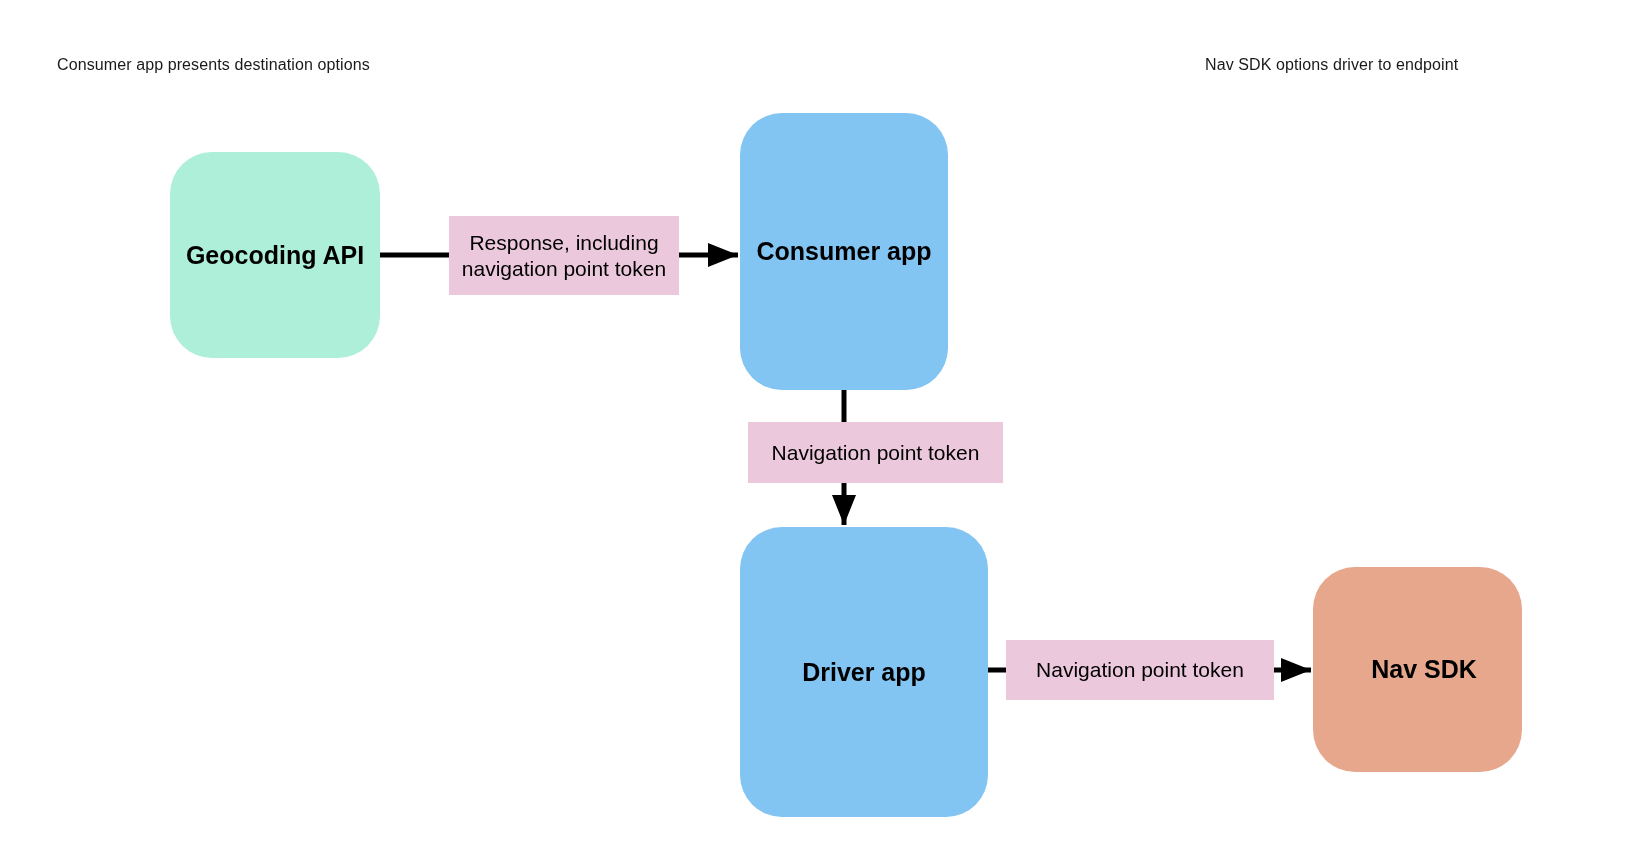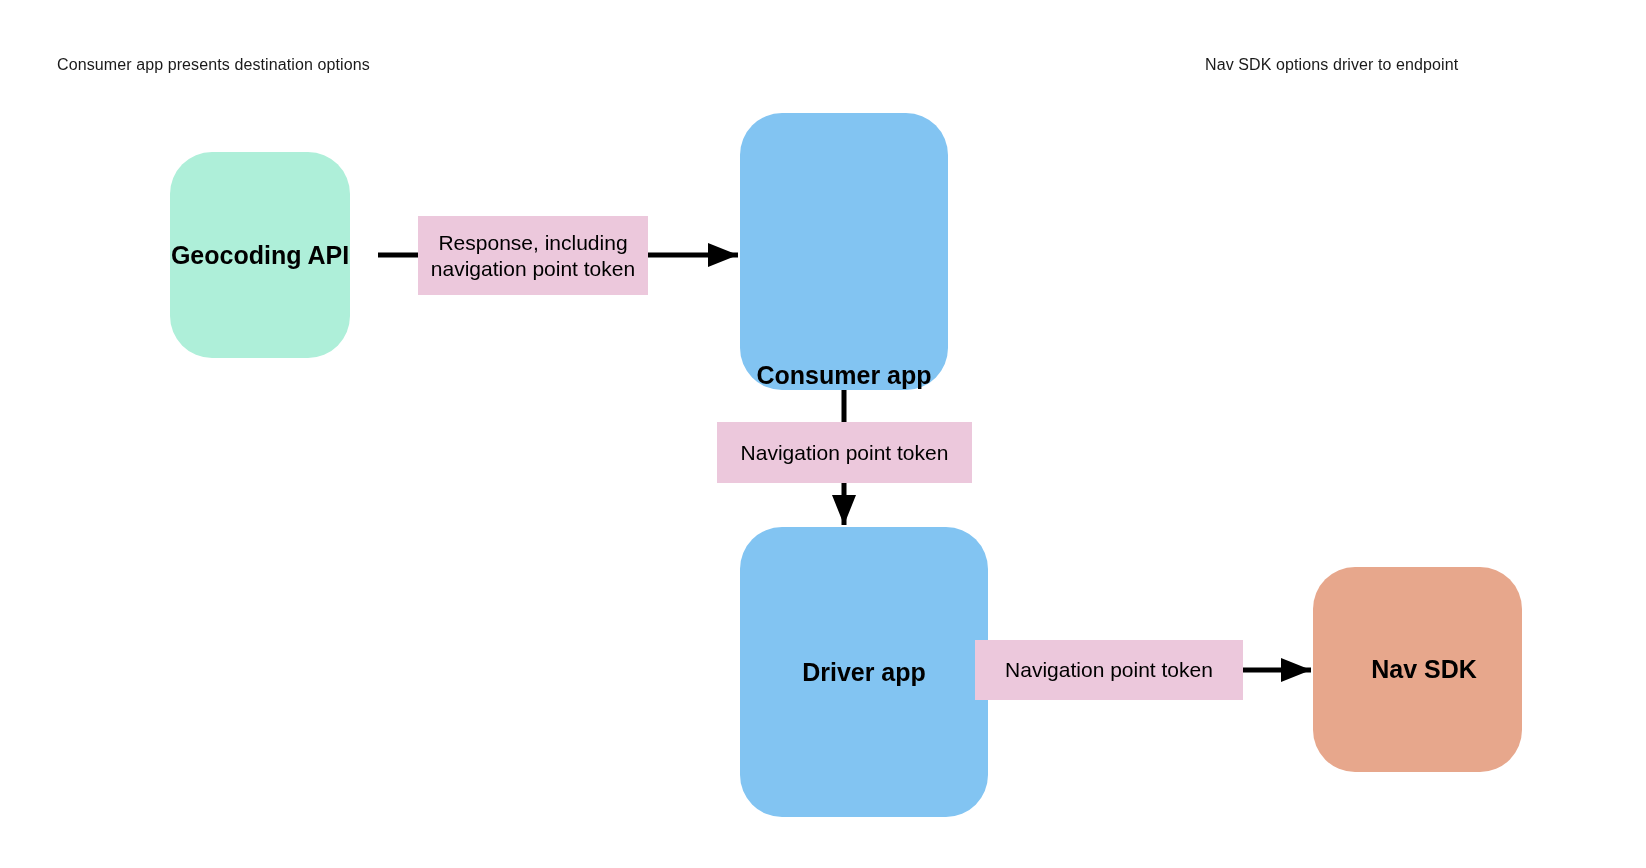--- a/index.html
+++ b/index.html
@@ -39,36 +39,37 @@
     border-radius: 42px;
     font-size: 25px;
     font-weight: bold;
     color: #000000;
     text-align: center;
   }
   .node-green  { background: var(--node-green,  #aeefd9); }
   .node-blue   { background: var(--node-blue,   #82c4f2); }
   .node-orange { background: var(--node-orange, #e7a78c); }
 
-  #node-geocoding { left: 170px;  top: 152px; width: 180px; height: 206px; }
-  #node-consumer  { left: 740px;  top: 113px; width: 208px; height: 277px; align-items: flex-end; }
+  #node-geocoding { left: 170px;  top: 152px; width: 210px; height: 206px; }
+  #node-consumer  { left: 740px;  top: 113px; width: 208px; height: 277px; }
   #node-driver    { left: 740px;  top: 527px; width: 248px; height: 290px; }
   #node-navsdk    { left: 1313px; top: 567px; width: 209px; height: 205px; padding-left: 13px; }
 
   .edge-label {
     position: absolute;
     background: var(--edge-label-pink, #ecc8dc);
     display: flex;
     align-items: center;
     justify-content: center;
     text-align: center;
     font-size: 21px;
     line-height: 26px;
     color: #000000;
     padding: 4px 8px;
+    margin-left: 31px;
   }
   #edge-label-1 { left: 418px; top: 216px; width: 230px; height: 79px; }
   #edge-label-2 { left: 717px; top: 422px; width: 255px; height: 61px; }
   #edge-label-3 { left: 975px; top: 640px; width: 268px; height: 60px; }
 </style>
 </head>
 <body>
 
 <div class="canvas">
 

